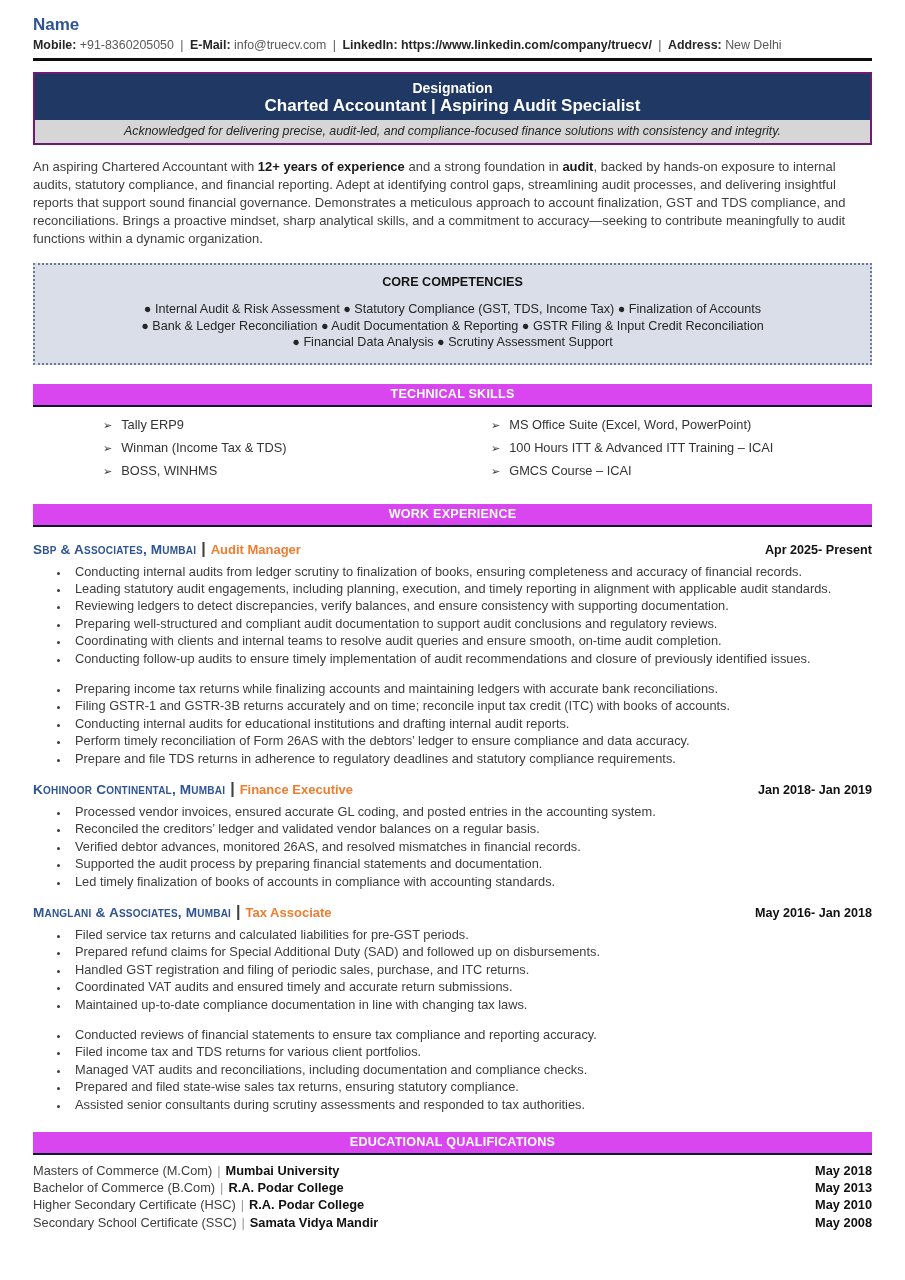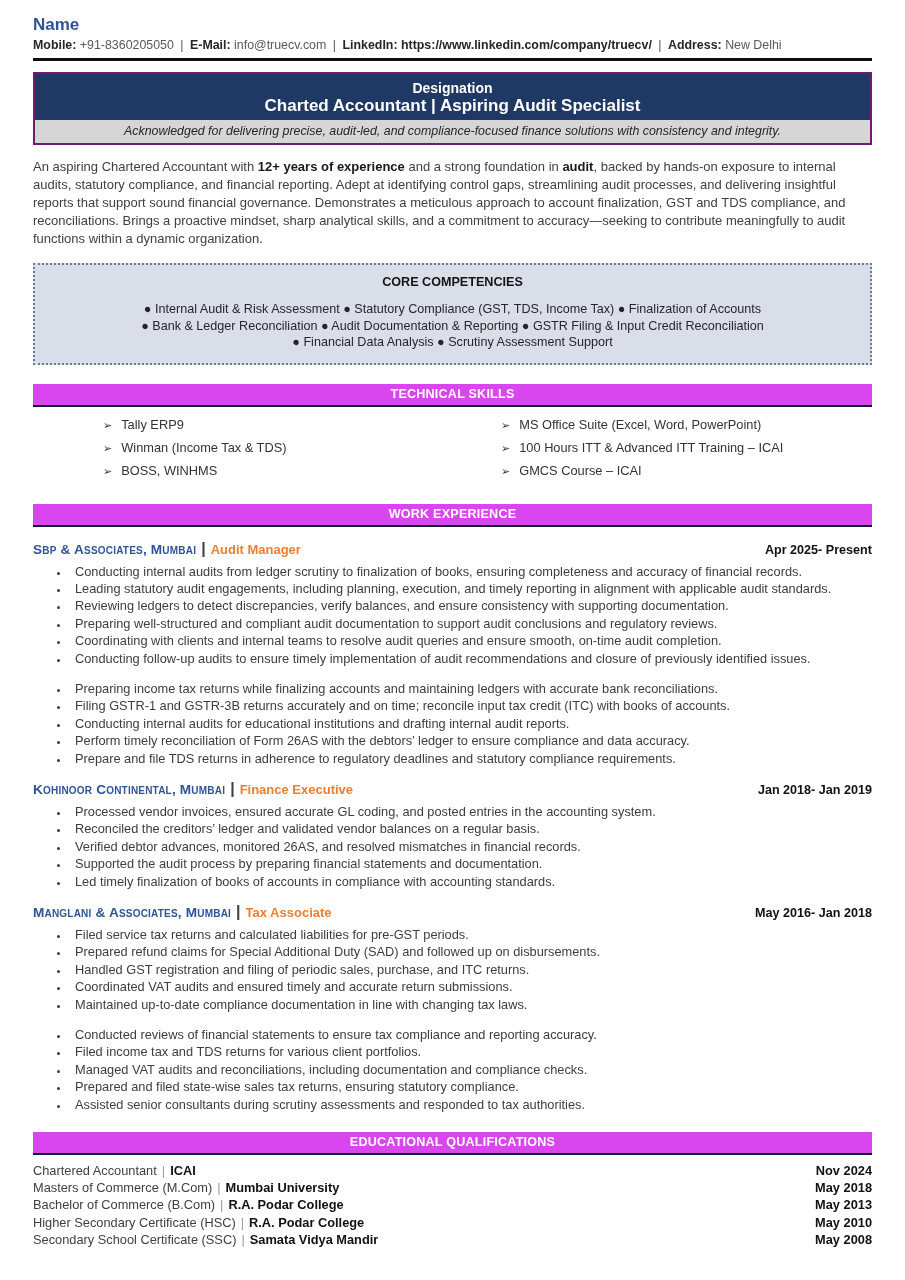--- a/index.html
+++ b/index.html
@@ -38,21 +38,21 @@
               text-align: center; padding: 10px 14px 12px; }
   .comp-title { font-weight: bold; font-size: 12.6px; color: #141414; }
   .comp-lines { margin-top: 12px; font-size: 12.6px; line-height: 16.5px; color: #262626; }
 
   
   .section-bar { margin-top: 19px; background: #d946ef; border-bottom: 2px solid #10182b;
                  color: #ffffff; text-align: center; font-weight: bold; font-size: 12.6px;
                  padding: 3px 0 4px; letter-spacing: 0.2px; }
 
   
-  .skills { display: flex; padding: 9px 0 0 70px; font-size: 12.8px; color: #333333; gap: 10px; }
+  .skills { display: flex; padding: 9px 0 0 70px; font-size: 12.8px; color: #333333; }
   .skills-col { width: 388px; }
   .skills-col.right { width: auto; }
   .skill-item { margin-bottom: 5px; line-height: 17px; }
   .skill-item .arrow { color: #333333; margin-right: 9px; font-size: 11px; }
 
   
   .job { margin-top: 13px; }
   .job-head { display: flex; justify-content: space-between; align-items: baseline; }
   .job-company { color: #2F5496; font-weight: bold; font-variant: small-caps;
                  font-size: 13.6px; letter-spacing: 0.2px; }
@@ -195,26 +195,20 @@
       <li>Managed VAT audits and reconciliations, including documentation and compliance checks.</li>
       <li>Prepared and filed state-wise sales tax returns, ensuring statutory compliance.</li>
       <li>Assisted senior consultants during scrutiny assessments and responded to tax authorities.</li>
     </ul>
   </div>
 
   <div class="section-bar">EDUCATIONAL QUALIFICATIONS</div>
   <div class="edu-rows">
     <div class="edu-row">
       <div>
-        <span>Chartered Accountant</span><span class="edu-sep">|</span><span class="edu-inst">ICAI</span>
-      </div>
-      <div class="edu-date">Nov 2024</div>
-    </div>
-    <div class="edu-row">
-      <div>
         <span>Masters of Commerce (M.Com)</span><span class="edu-sep">|</span><span class="edu-inst">Mumbai University</span>
       </div>
       <div class="edu-date">May 2018</div>
     </div>
     <div class="edu-row">
       <div>
         <span>Bachelor of Commerce (B.Com)</span><span class="edu-sep">|</span><span class="edu-inst">R.A. Podar College</span>
       </div>
       <div class="edu-date">May 2013</div>
     </div>

